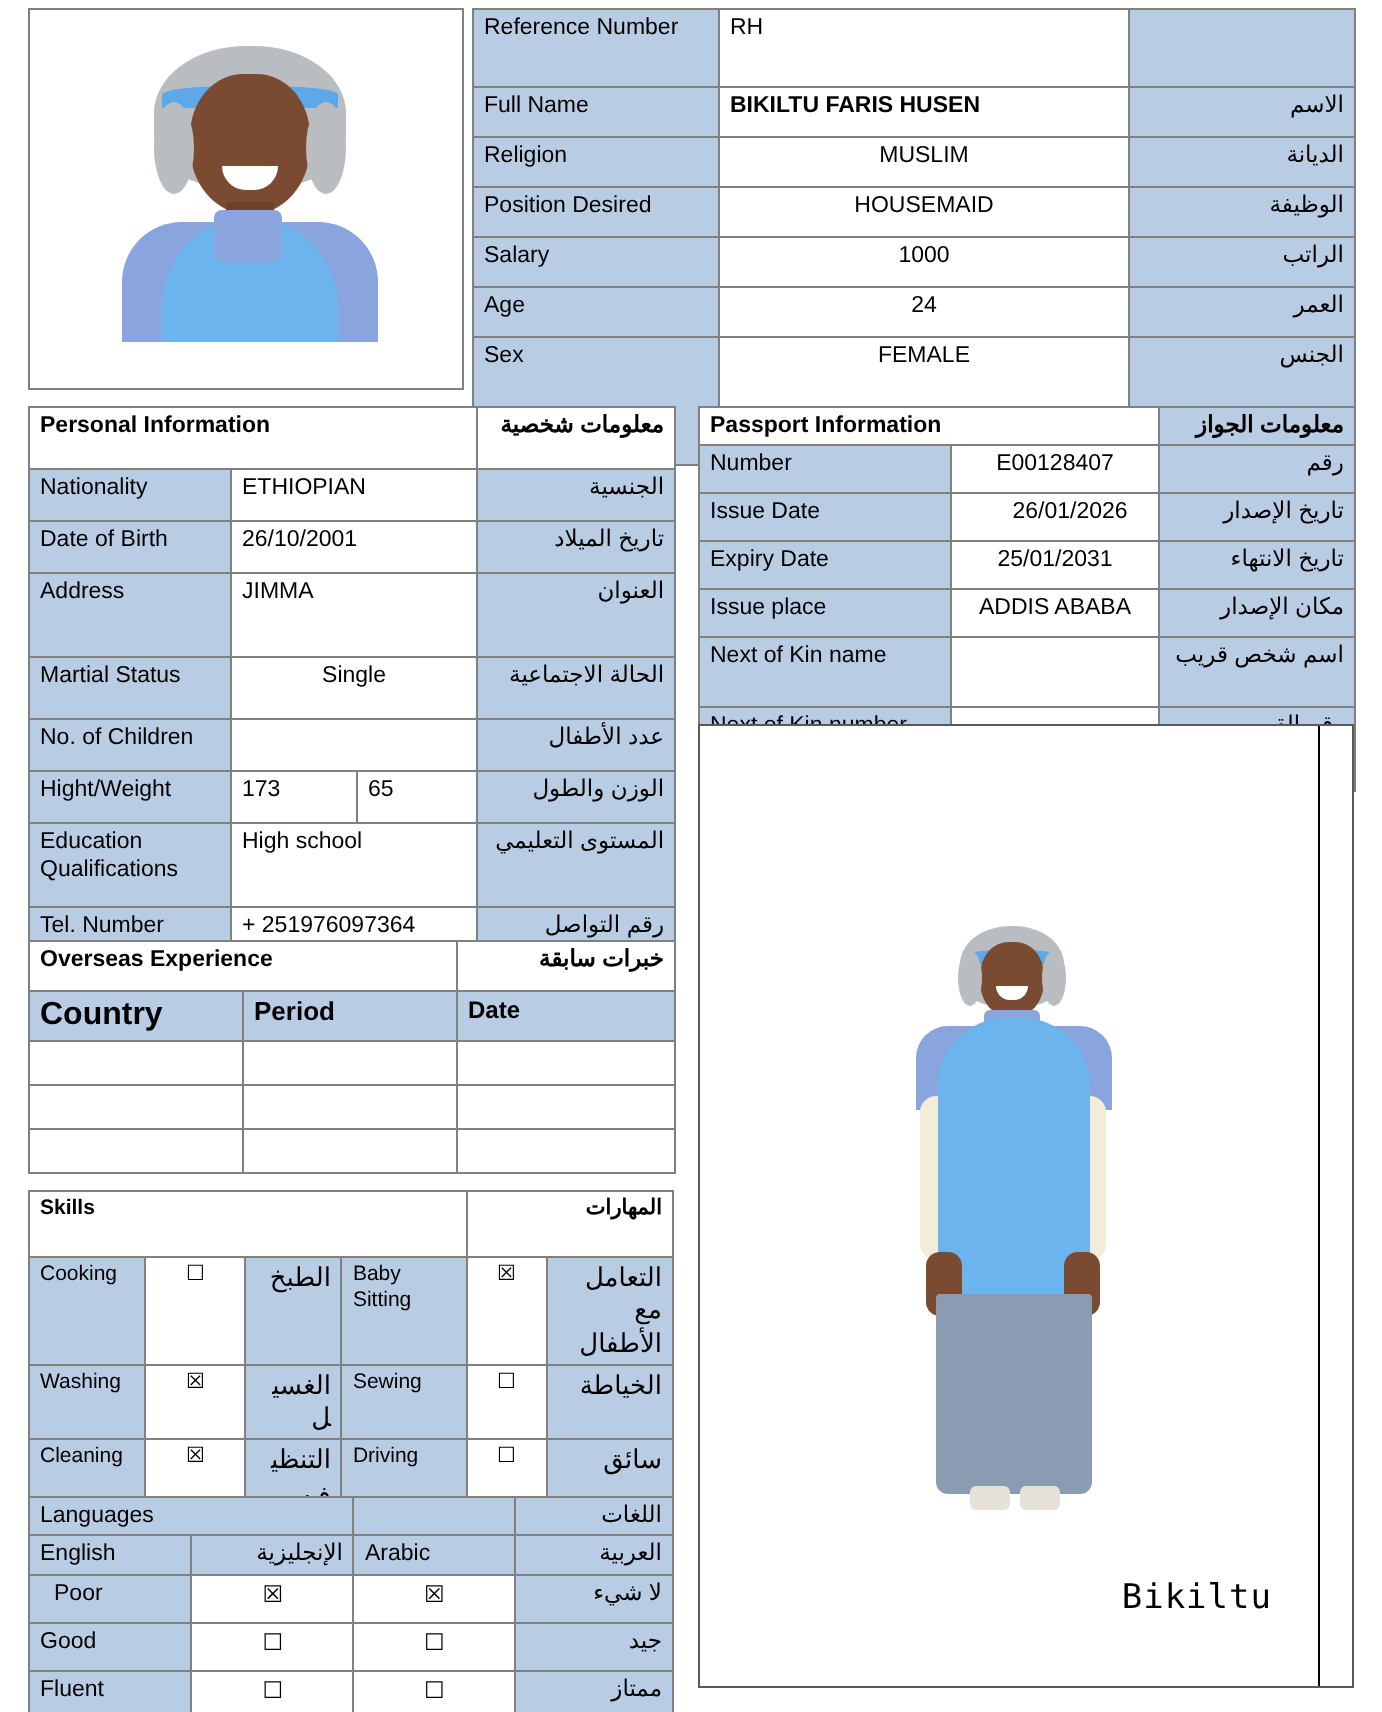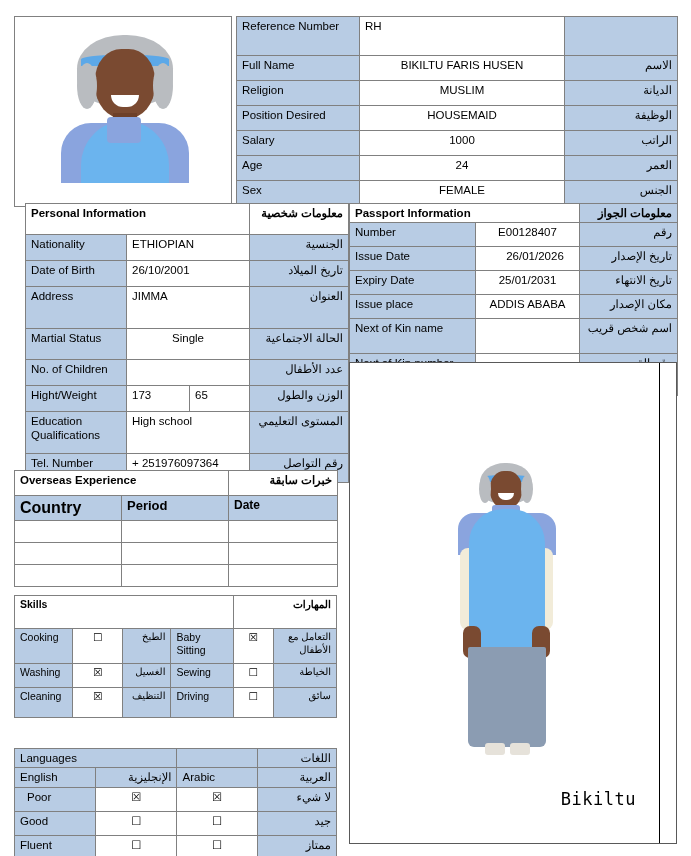--- a/index.html
+++ b/index.html
@@ -36,40 +36,40 @@
   .ar      { background: #b8cce4; text-align: right; direction: rtl; font-size: 11px; }
   .ar-b    { background: #b8cce4; text-align: right; direction: rtl; font-size: 11px; font-weight: bold; }
   .hdr     { background: #ffffff; font-weight: bold; }
   .ctr     { text-align: center; }
   .bold    { font-weight: bold; }
   .outer   { border: 1px solid #595959 !important; }
 
   
   #top-block {
     position: absolute;
-    left: 14px;  top: 16px;
+    left: 14px;  top: 4px;
     width: 538px; height: 193px;
   }
   #photo-head {
     position: absolute;
     left: 0; top: 0;
     width: 218px; height: 191px;
     border: 1px solid #808080;
     background: #ffffff;
     box-sizing: border-box;
     overflow: hidden;
   }
   #top-table {
     position: absolute;
     left: 222px; top: 0;
     width: 441px;
   }
 
   
-  #personal-info { position: absolute; left: 25px; top: 203px; width: 323px; }
+  #personal-info { position: absolute; left: 14px; top: 203px; width: 323px; }
   
   #passport-info { position: absolute; left: 349px; top: 203px; width: 328px; }
   
   #photo-full {
     position: absolute;
     left: 349px; top: 362px;
     width: 328px; height: 482px;
     border: 1px solid #595959;
     box-sizing: border-box;
     background: #ffffff;
@@ -86,21 +86,21 @@
     right: 40px; bottom: 34px;
     font-family: "DejaVu Sans Mono", monospace;
     font-size: 17px;
     letter-spacing: 0.5px;
   }
   
   #overseas { position: absolute; left: 14px; top: 470px; width: 323px; }
   
   #skills { position: absolute; left: 14px; top: 595px; width: 323px; }
   #skills td { font-size: 10.5px; }
-  #skills td.ar, #skills td.ar-b { font-size: 10px; }
+  #skills td.ar, #skills td.ar-b { font-size: 13px; }
   
   #languages { position: absolute; left: 14px; top: 748px; width: 323px; }
 
   .chk { font-size: 13px; line-height: 1; font-family: "DejaVu Sans", sans-serif; }
 
   
   .person { position: absolute; }
   .p-cap       { background: #b9bcc0; border-radius: 48% 48% 36% 36%; }
   .p-band      { background: #5ca8e8; }
   .p-face      { background: #7a4a31; border-radius: 44% 44% 48% 48%; }
@@ -139,21 +139,21 @@
         <col style="width:113px">
       </colgroup>
     <tbody id="top-table-body">
         <tr>
           <td class="lbl" style="height:34px;">Reference Number</td>
           <td class="val">RH</td>
           <td class="ar"></td>
         </tr>
         <tr>
           <td class="lbl" style="height:20px;">Full Name</td>
-          <td class="val" style="text-align:center;font-weight:normal;">BIKILTU FARIS HUSEN</td>
+          <td class="val" style="text-align:left;font-weight:bold;">BIKILTU FARIS HUSEN</td>
           <td class="ar">الاسم</td>
         </tr>
         <tr>
           <td class="lbl" style="height:20px;">Religion</td>
           <td class="val" style="text-align:center;">MUSLIM</td>
           <td class="ar">الديانة</td>
         </tr>
         <tr>
           <td class="lbl" style="height:20px;">Position Desired</td>
           <td class="val" style="text-align:center;">HOUSEMAID</td>

